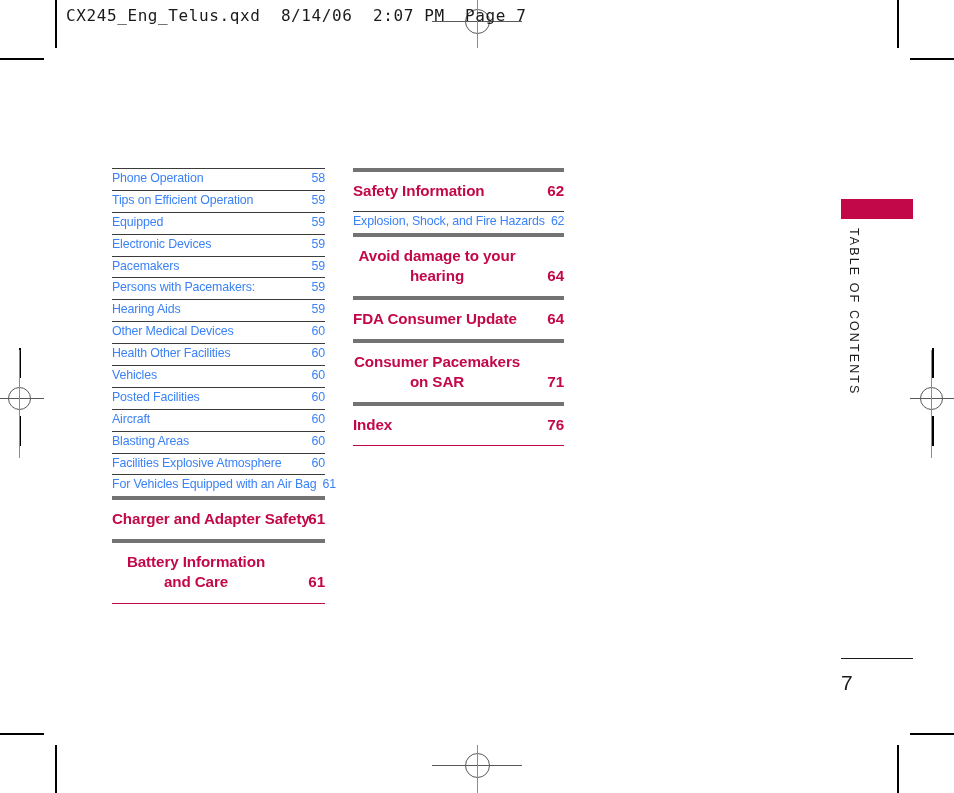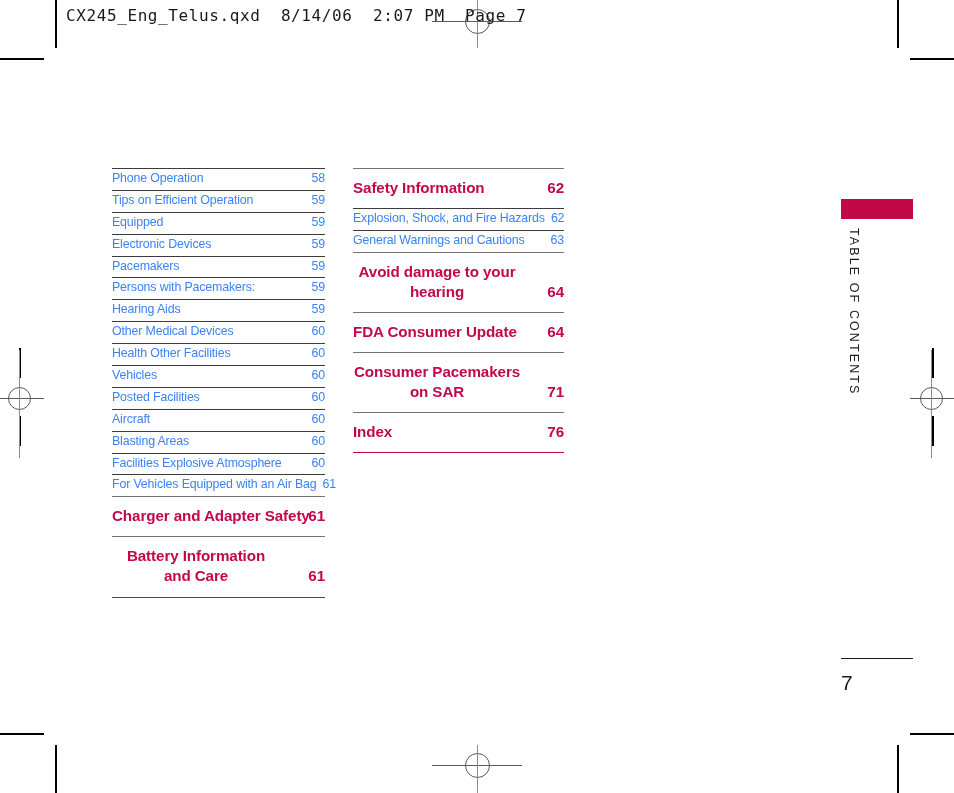--- a/index.html
+++ b/index.html
@@ -76,21 +76,21 @@
     font-size: 12.4px;
     line-height: 1.12;
     color: #3b82f6;
     letter-spacing: -0.15px;
   }
   .entry.sub .lbl { white-space: nowrap; }
   .entry.sub .pg  { padding-left: 6px; font-size: 12.4px; }
 
   
   .entry.head {
-    border-top: 1px solid #737373;
+    border-top: 4px solid #737373;
     padding: 9px 0 10px 0;
     color: #c3084a;
     font-size: 15.2px;
     font-weight: bold;
     line-height: 1.32;
     letter-spacing: -0.1px;
   }
   .entry.head .lbl { max-width: 168px; }
   .entry.head .pg { padding-left: 6px; white-space: nowrap; }
   .entry.head.two-line { align-items: flex-end; text-align: center; }
@@ -256,24 +256,20 @@
     </div>
   <div class="col col-right" id="col-right">
       <div class="entry head one-line">
         <span class="lbl">Safety Information</span>
         <span class="pg">62</span>
       </div>
       <div class="entry sub">
         <span class="lbl">Explosion, Shock, and Fire Hazards</span>
         <span class="pg">62</span>
       </div>
-      <div class="entry sub">
-        <span class="lbl">General Warnings and Cautions</span>
-        <span class="pg">63</span>
-      </div>
       <div class="entry head two-line">
         <span class="lbl">Avoid damage to your hearing</span>
         <span class="pg">64</span>
       </div>
       <div class="entry head one-line">
         <span class="lbl">FDA Consumer Update</span>
         <span class="pg">64</span>
       </div>
       <div class="entry head two-line">
         <span class="lbl">Consumer Pacemakers on SAR</span>

